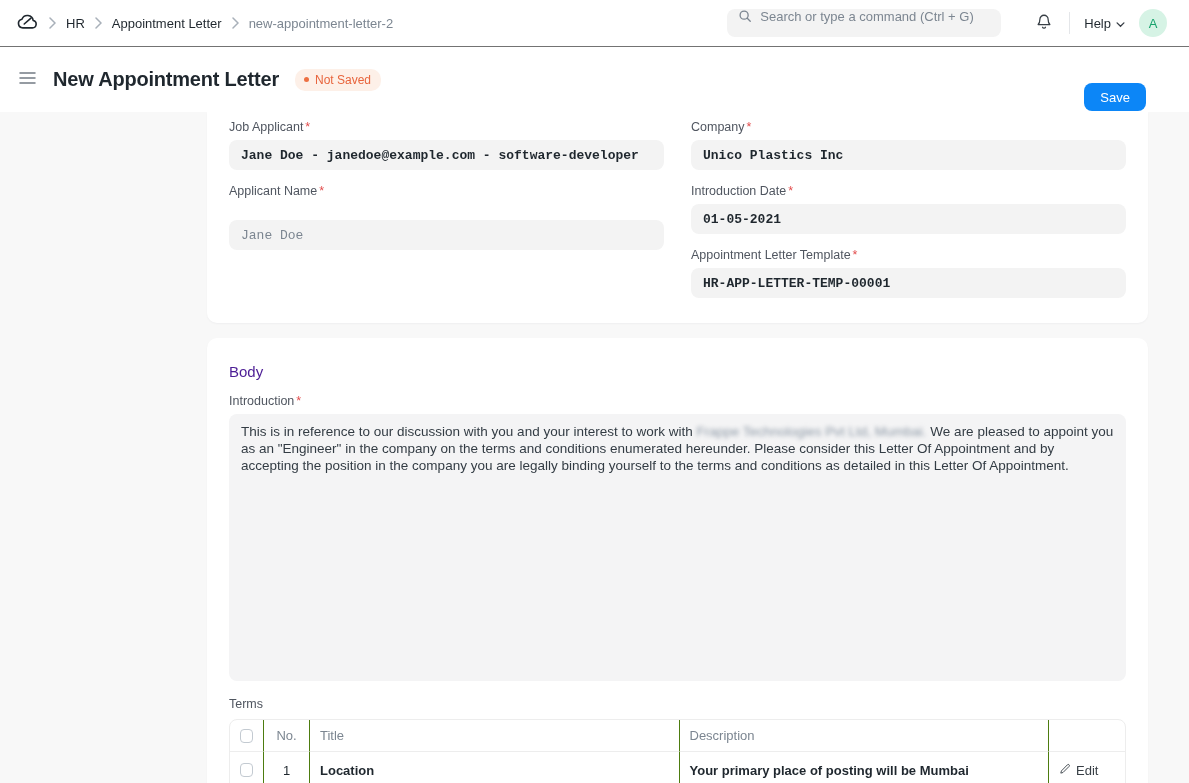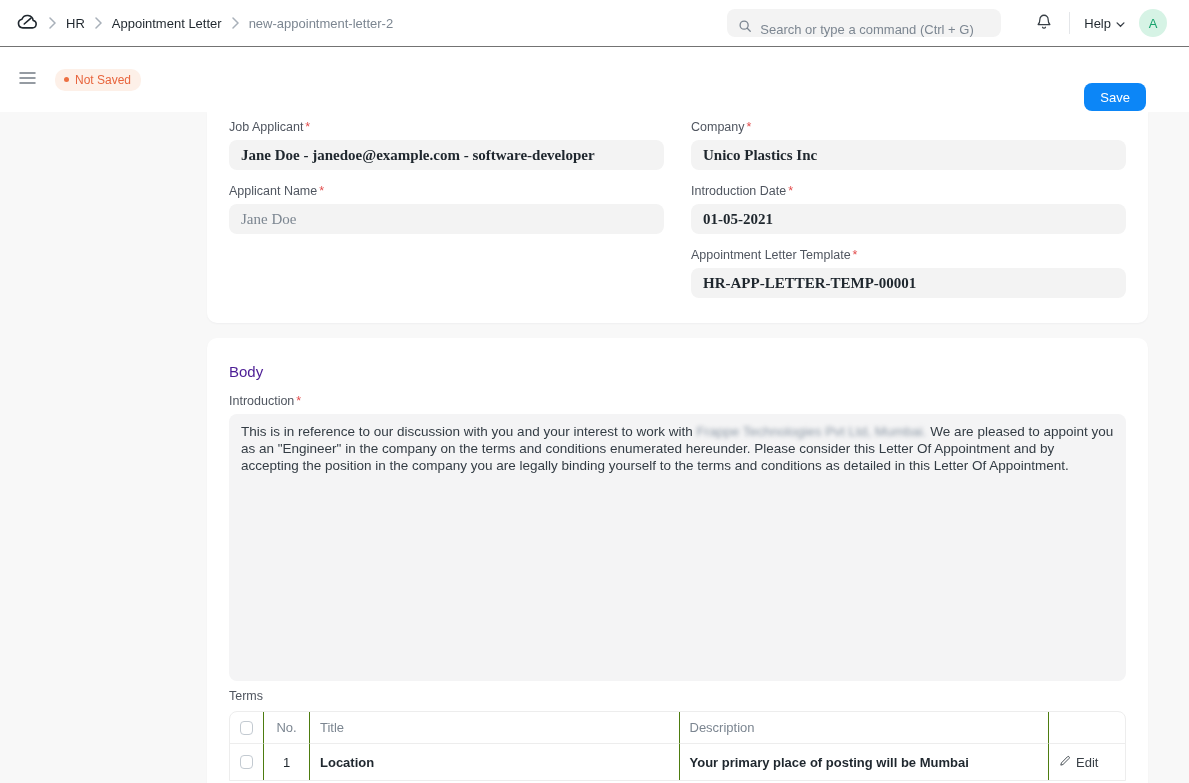--- a/index.html
+++ b/index.html
@@ -16,21 +16,21 @@
     display:flex; align-items:center; justify-content:space-between; padding:0 22px 0 16px;
   }
   .nav-left { display:flex; align-items:center; gap:10px; }
   .logo { display:flex; align-items:center; cursor:pointer; }
   .crumb-sep { display:flex; align-items:center; color:#a8b0b9; }
   .crumb { font-size:13px; font-weight:500; color:#1f272e; text-decoration:none; cursor:pointer; }
   .crumb.muted { color:#7c8691; font-weight:400; cursor:default; }
   .nav-right { display:flex; align-items:center; gap:14px; }
   .search-box {
     width:274px; height:28px; background:#f3f3f3; border-radius:8px;
-    display:flex; align-items:flex-end; gap:8px; padding:0 11px; margin-right:18px;
+    display:flex; align-items:flex-start; gap:8px; padding:0 11px; margin-right:18px;
   }
   .search-box input {
     border:none; outline:none; background:transparent; width:100%;
     font-size:13px; color:#4c5763; font-family:inherit;
   }
   .search-box input::placeholder { color:#7c8691; }
   .icon-btn { background:none; border:none; cursor:pointer; display:flex; align-items:center; padding:2px; }
   .nav-divider { width:1px; height:22px; background:#e4e6e9; }
   .help-btn {
     background:none; border:none; cursor:pointer; display:flex; align-items:center; gap:5px;
@@ -68,32 +68,32 @@
   }
   .card.details { border-radius:0 0 10px 10px; padding:8px 22px 22px; }
   .card.body-card { margin-top:15px; padding:24px 22px 22px; }
 
   .grid-2 { display:grid; grid-template-columns:1fr 1fr; column-gap:27px; }
   .field { margin-bottom:14px; }
   .field-label { display:block; font-size:12.5px; color:#505660; margin-bottom:6px; line-height:14px; }
   .req { color:#e24c4c; margin-left:2px; }
   .control {
     width:100%; height:30px; background:#f3f3f3; border:none; border-radius:8px;
-    padding:0 12px; font-size:15px; font-family:Liberation Serif, serif; color:#1f272e; font-weight:600; outline:none;
-  }
-  .control.readonly-val { color:#7c8691; font-weight:400; }
+    padding:0 12px; font-size:13px; font-family:Liberation Mono, monospace; color:#1f272e; font-weight:600; outline:none;
+  }
+  .control.readonly-val { color:#7c8691; font-weight:400;margin-top:16px; }
 
   .section-heading { font-size:15px; font-weight:400; color:#4c1d95; line-height:20px; }
   .intro-label { margin-top:12px; }
   .textarea {
     margin-top:6px; height:267px; background:#f4f4f5; border-radius:8px;
     padding:9px 12px; font-size:13.5px; line-height:17px; color:#333c44; overflow:hidden;
   }
   .blurred { color:#8d99a6; filter:blur(2.3px); }
-  .terms-label { margin-top:8px; }
+  .terms-label { margin-top:16px; }
 
   
   .grid-table {
     margin-top:8px; border:1px solid #ededed; border-radius:8px 8px 0 0;
     display:grid; grid-template-columns:34px 46px 1fr 1fr 76px;
     background:#fff; font-size:13px;
   }
   .gcell {
     border-right:1px solid #4d7c0f; display:flex; align-items:center;
     padding:0 10px; height:32px; color:#7c8691;
@@ -177,20 +177,21 @@
 
 <div class="page-head">
   <div class="head-left">
     <button class="hamburger">
       <span>
         <svg width="17" height="14" viewBox="0 0 17 14" stroke="#737b84" stroke-width="1.5" stroke-linecap="round">
           <path d="M1 2h15M1 7h15M1 12h15"></path>
         </svg>
       </span>
     </button>
+    <h1 class="page-title">New Appointment Letter</h1>
     <span class="status-badge">
       <span class="status-dot"></span>
       <span>Not Saved</span>
     </span>
   </div>
   <button class="save-btn">Save</button>
 </div>
 
 <div class="page-body">
 

